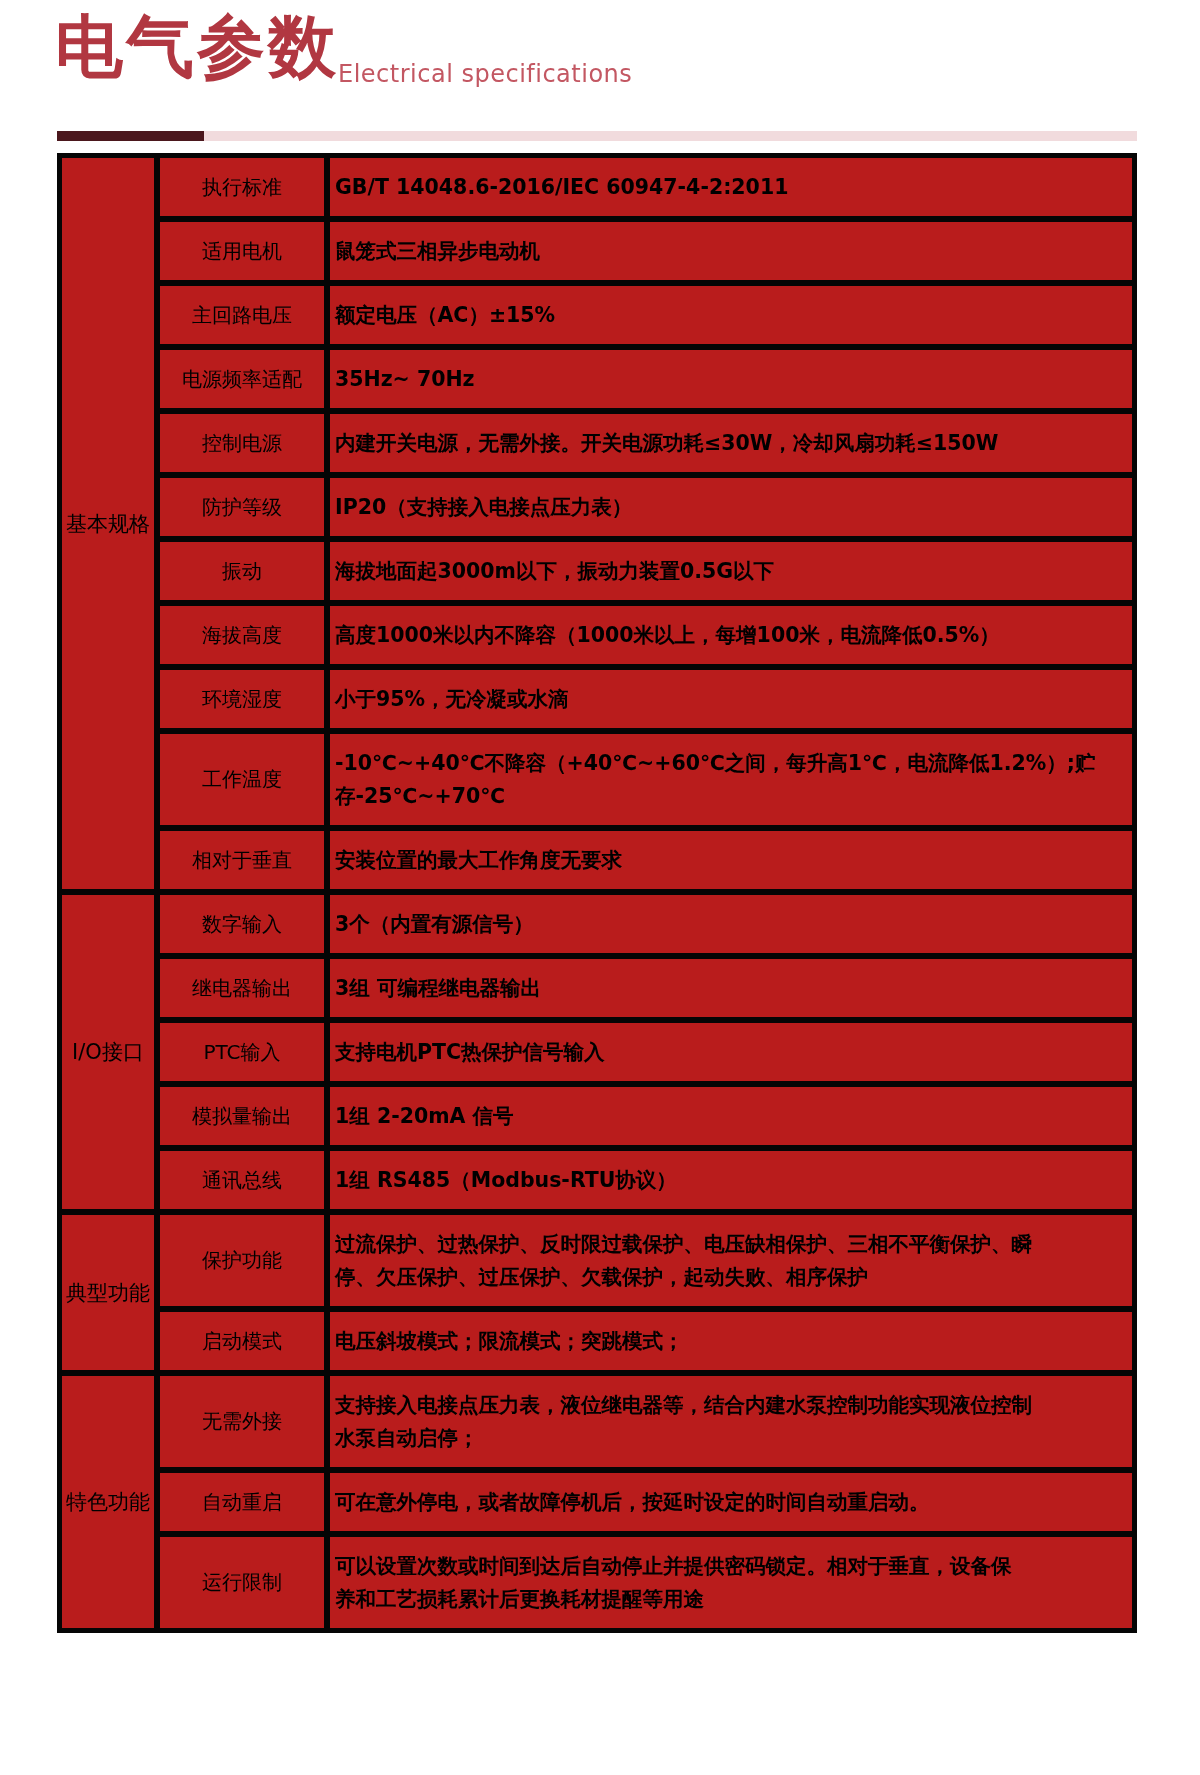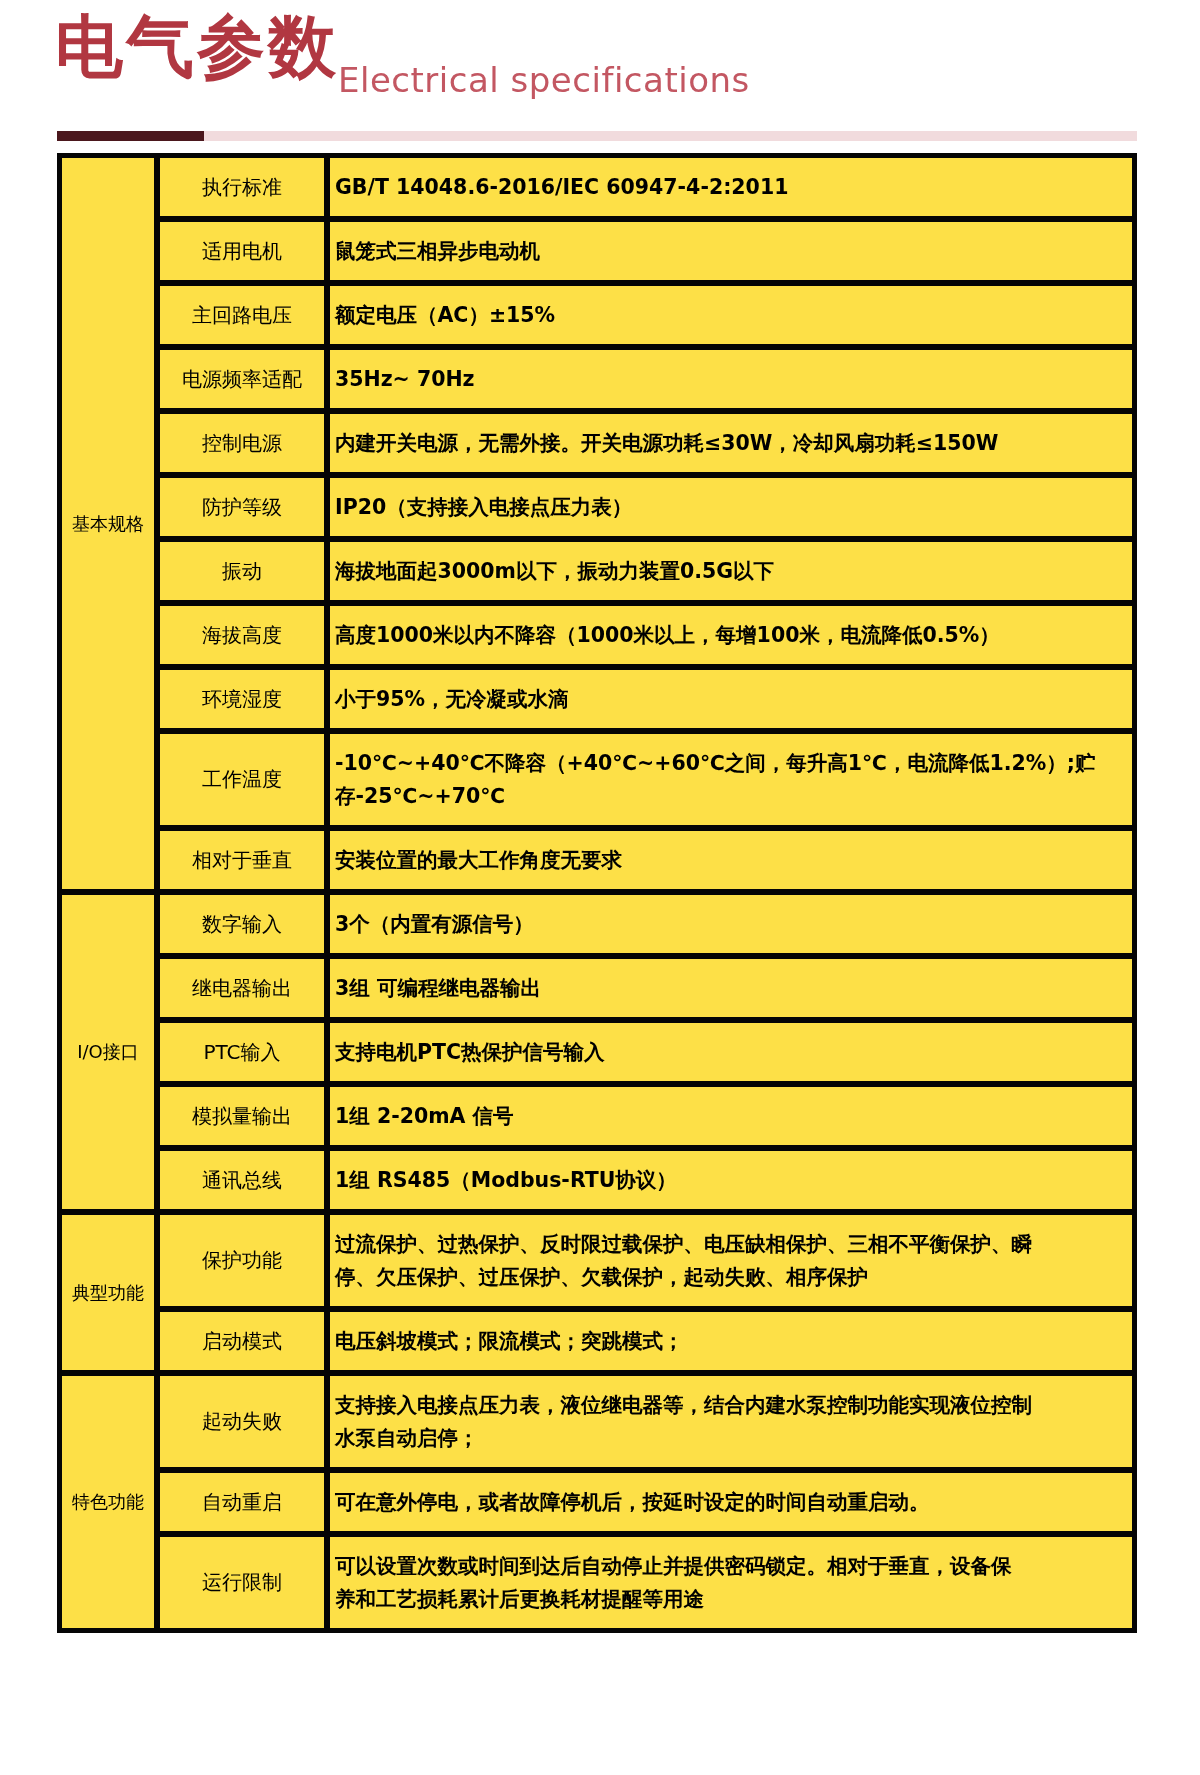--- a/index.html
+++ b/index.html
@@ -7,39 +7,39 @@
     width:1200px;height:1775px;background:#ffffff;position:relative;
     font-family:"DejaVu Sans","Liberation Sans",sans-serif;
     -webkit-font-smoothing:antialiased;
   }
   .title-cn{
     position:absolute;left:55px;top:10px;margin:0;
     font-size:68px;font-weight:700;color:#b13741;letter-spacing:3px;line-height:1.1;
   }
   .title-en{
     position:absolute;left:338px;top:60px;
-    font-size:34px;font-weight:400;color:#c35762;letter-spacing:0.5px;
+    font-size:24px;font-weight:400;color:#c35762;letter-spacing:0.5px;
   }
   .rule{
     position:absolute;left:57px;top:131px;width:1080px;height:10px;
     background:#f1dbdd;display:flex;
   }
   .rule-dark{width:147px;height:100%;background:#4b171d;}
   .table-wrap{
     position:absolute;left:57px;top:153px;width:1080px;
     border:2px solid #050505;box-sizing:border-box;
   }
   table{width:100%;border-collapse:separate;border-spacing:0;table-layout:fixed;}
   col.c-cat{width:98px;}
   col.c-param{width:170px;}
   td{
-    border:3px solid #050505;background:#fde047;color:#000000;
+    border:3px solid #050505;background:#b91c1c;color:#000000;
     vertical-align:middle;box-sizing:border-box;
   }
-  td.cat{text-align:center;font-size:18px;}
+  td.cat{text-align:center;font-size:21px;}
   td.param{text-align:center;font-size:20px;height:64px;padding:0 2px;}
   td.value{
     text-align:left;font-size:20.5px;padding:2px 6px 2px 5px;
     white-space:pre-wrap;line-height:33px;font-weight:bold;
   }
   tr.tall td.param, tr.tall td.value{height:97px;}
 </style>
 </head>
 <body>
 
@@ -130,21 +130,21 @@
           <td class="param">保护功能</td>
           <td class="value">过流保护、过热保护、反时限过载保护、电压缺相保护、三相不平衡保护、瞬
 停、欠压保护、过压保护、欠载保护，起动失败、相序保护</td>
         </tr>
         <tr>
           <td class="param">启动模式</td>
           <td class="value">电压斜坡模式；限流模式；突跳模式；</td>
         </tr>
         <tr class="tall">
           <td class="cat" rowspan="3">特色功能</td>
-          <td class="param">起动失败</td>
+          <td class="param">无需外接</td>
           <td class="value">支持接入电接点压力表，液位继电器等，结合内建水泵控制功能实现液位控制
 水泵自动启停；</td>
         </tr>
         <tr>
           <td class="param">自动重启</td>
           <td class="value">可在意外停电，或者故障停机后，按延时设定的时间自动重启动。</td>
         </tr>
         <tr class="tall">
           <td class="param">运行限制</td>
           <td class="value">可以设置次数或时间到达后自动停止并提供密码锁定。相对于垂直，设备保

